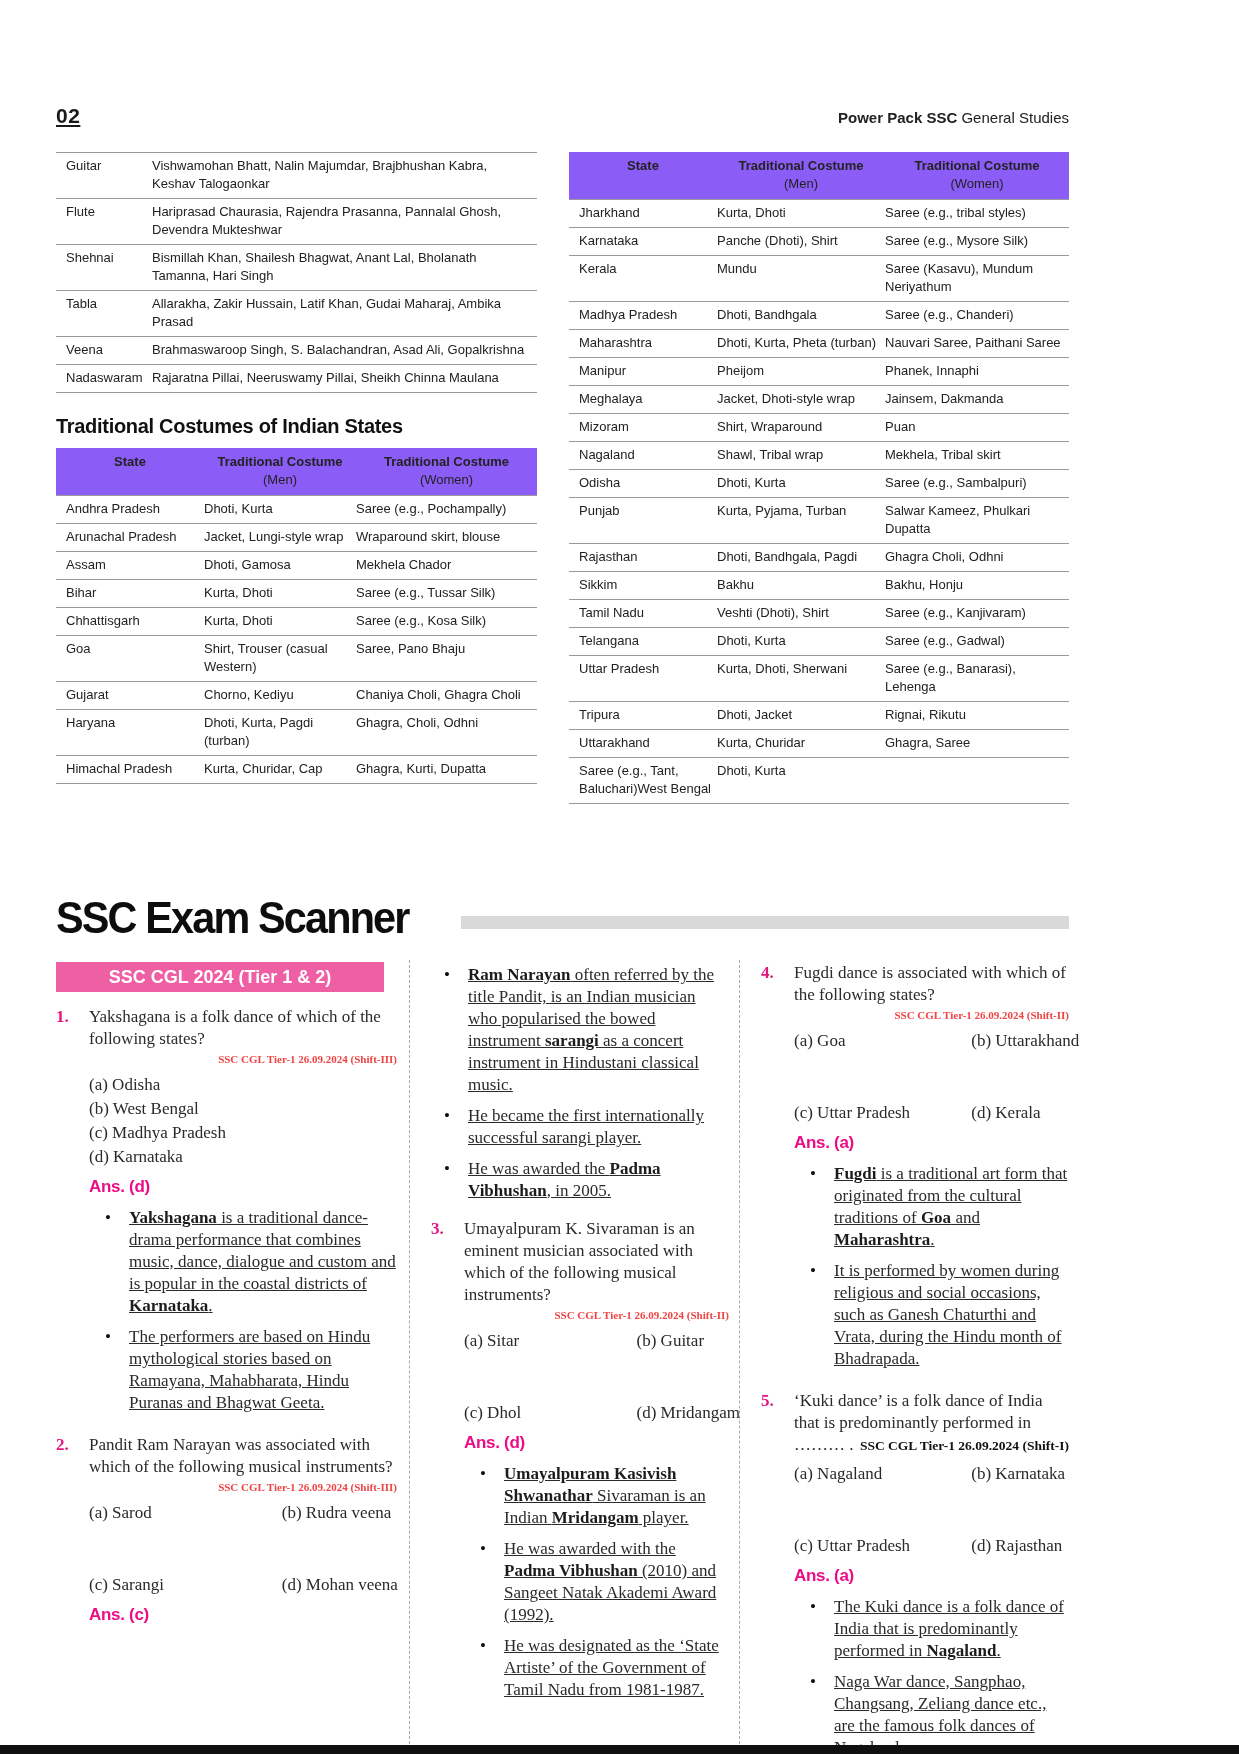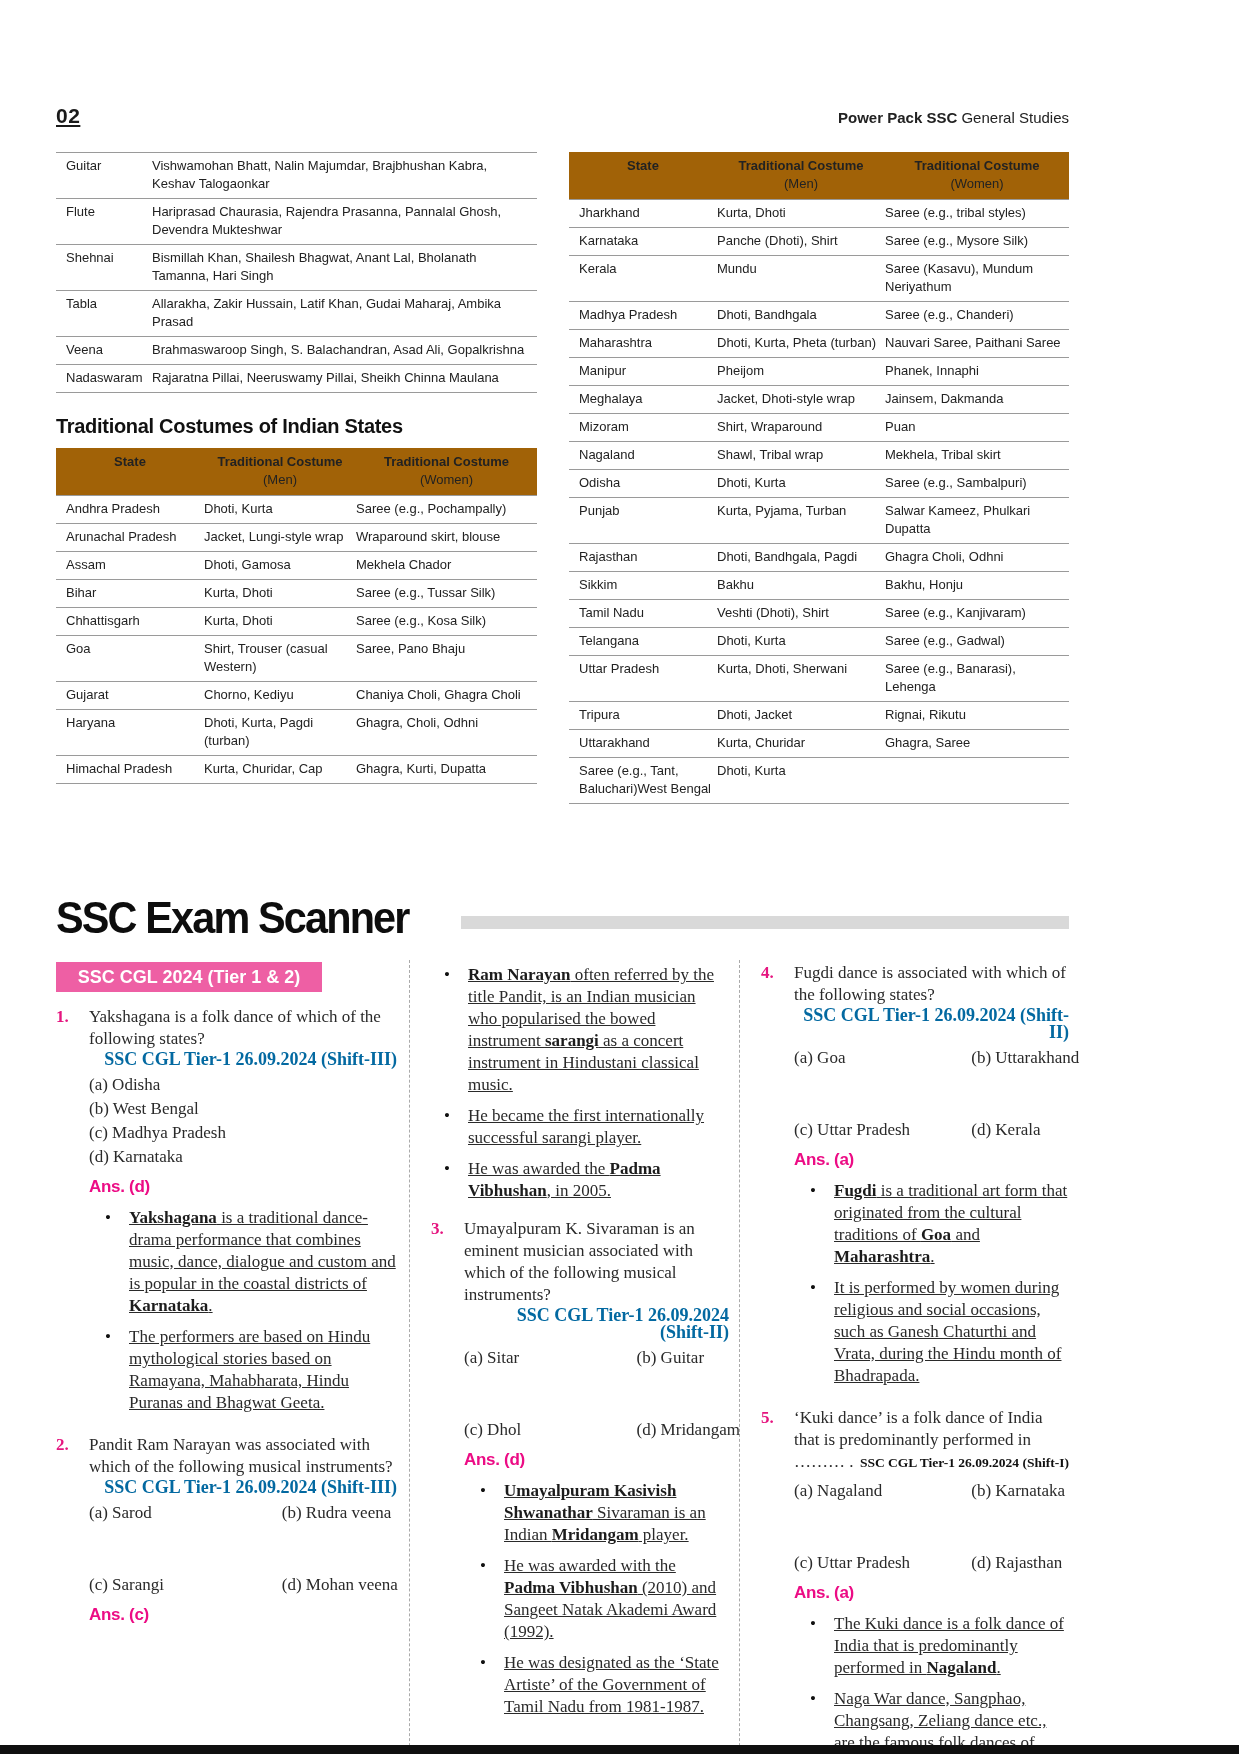--- a/index.html
+++ b/index.html
@@ -23,46 +23,46 @@
 
   table { border-collapse:collapse; width:100%; font-size:13px; line-height:18px; color:#222; }
   td, th { vertical-align:top; }
 
   .instruments-table { border-top:1px solid #9a9a9a; }
   .instruments-table td { border-bottom:1px solid #9a9a9a; padding:4px 4px 5px 0; }
   .instruments-table td.inst-name { width:96px; padding-left:10px; }
 
   .costumes-heading { font-size:20px; font-weight:bold; letter-spacing:-.3px; margin:22px 0 10px; color:#111; }
 
-  .costume-table thead th { background:#a16207; font-weight:bold; text-align:center; padding:5px 2px 6px; border-bottom:1px solid #9a9a9a; }
+  .costume-table thead th { background:#8b5cf6; font-weight:bold; text-align:center; padding:5px 2px 6px; border-bottom:1px solid #9a9a9a; }
   .costume-table thead .sub { display:block; font-weight:normal; }
   .costume-table td { border-bottom:1px solid #9a9a9a; padding:4px 4px 5px 0; }
   .costume-table td.state-cell { padding-left:10px; }
   .ct-left col.c-state { width:148px; } .ct-left col.c-men { width:152px; }
   .ct-right col.c-state { width:148px; } .ct-right col.c-men { width:168px; }
 
   
   .scanner-row { display:flex; align-items:center; margin:88px 0 16px;gap:36px; }
   .scanner-title { font-size:45px; font-weight:bold; letter-spacing:-2px; color:#0d0d0d; transform:scaleX(.92); transform-origin:left center; white-space:nowrap; }
   .gray-bar { flex:1; height:13px; background:#d9d9d9; margin-left:-14px; margin-top:8px; }
 
   
   .qa-columns { display:flex; font-family:"Liberation Serif", serif; font-size:17px; line-height:22px; color:#2a2a2a; }
   .qa-col { padding-top:2px; }
   .qa-col.c1 { width:354px; flex:none; padding-right:12px; border-right:1px dashed #aaa; }
   .qa-col.c2 { width:330px; flex:none; padding:2px 10px 0 21px; border-right:1px dashed #aaa; }
   .qa-col.c3 { flex:1; padding-left:21px; }
 
-  .banner { width:266px; height:30px; background:#ee5fa4; color:#fff; text-align:center;
+  .banner { width:328px; height:30px; background:#ee5fa4; color:#fff; text-align:center;
     font-family:"Liberation Sans", sans-serif; font-weight:bold; font-size:18px; line-height:30px; margin:0 0 14px; }
 
   .question { display:flex; margin-bottom:4px; }
   .q-num { width:33px; flex:none; font-weight:bold; color:#e5157f; }
   .q-body { flex:1; }
-  .q-tag { text-align:right; font-weight:bold; font-size:18px; line-height:17px; margin:1px 0 5px; color:#0369a1; }
+  .q-tag { text-align:right; font-weight:bold; font-size:11px; line-height:17px; margin:1px 0 5px; color:#ef4444; }
   .blank-tag-row { display:flex; justify-content:space-between; align-items:baseline; margin:0 0 5px; }
   .blank-tag-row .q-tag-inline { font-weight:bold; font-size:13.5px; color:#111; }
   .options { margin:2px 0 4px; }
   .options.grid { display:grid; grid-template-columns:47% 53%;gap:48px; }
   .option { padding:1px 0; }
   .ans { font-family:"Liberation Sans", sans-serif; font-weight:bold; font-size:17px; color:#ec0c85; margin:7px 0 9px; letter-spacing:-.3px; }
   ul.bullets { list-style:none; margin:2px 0 16px; }
   ul.bullets li { position:relative; padding-left:40px; margin-bottom:9px;text-decoration:underline; }
   ul.bullets li::before { content:"\2022"; position:absolute; left:16px; top:0; color:#111; }
   ul.bullets.flush li { padding-left:37px; } ul.bullets.flush li::before { left:13px; }

